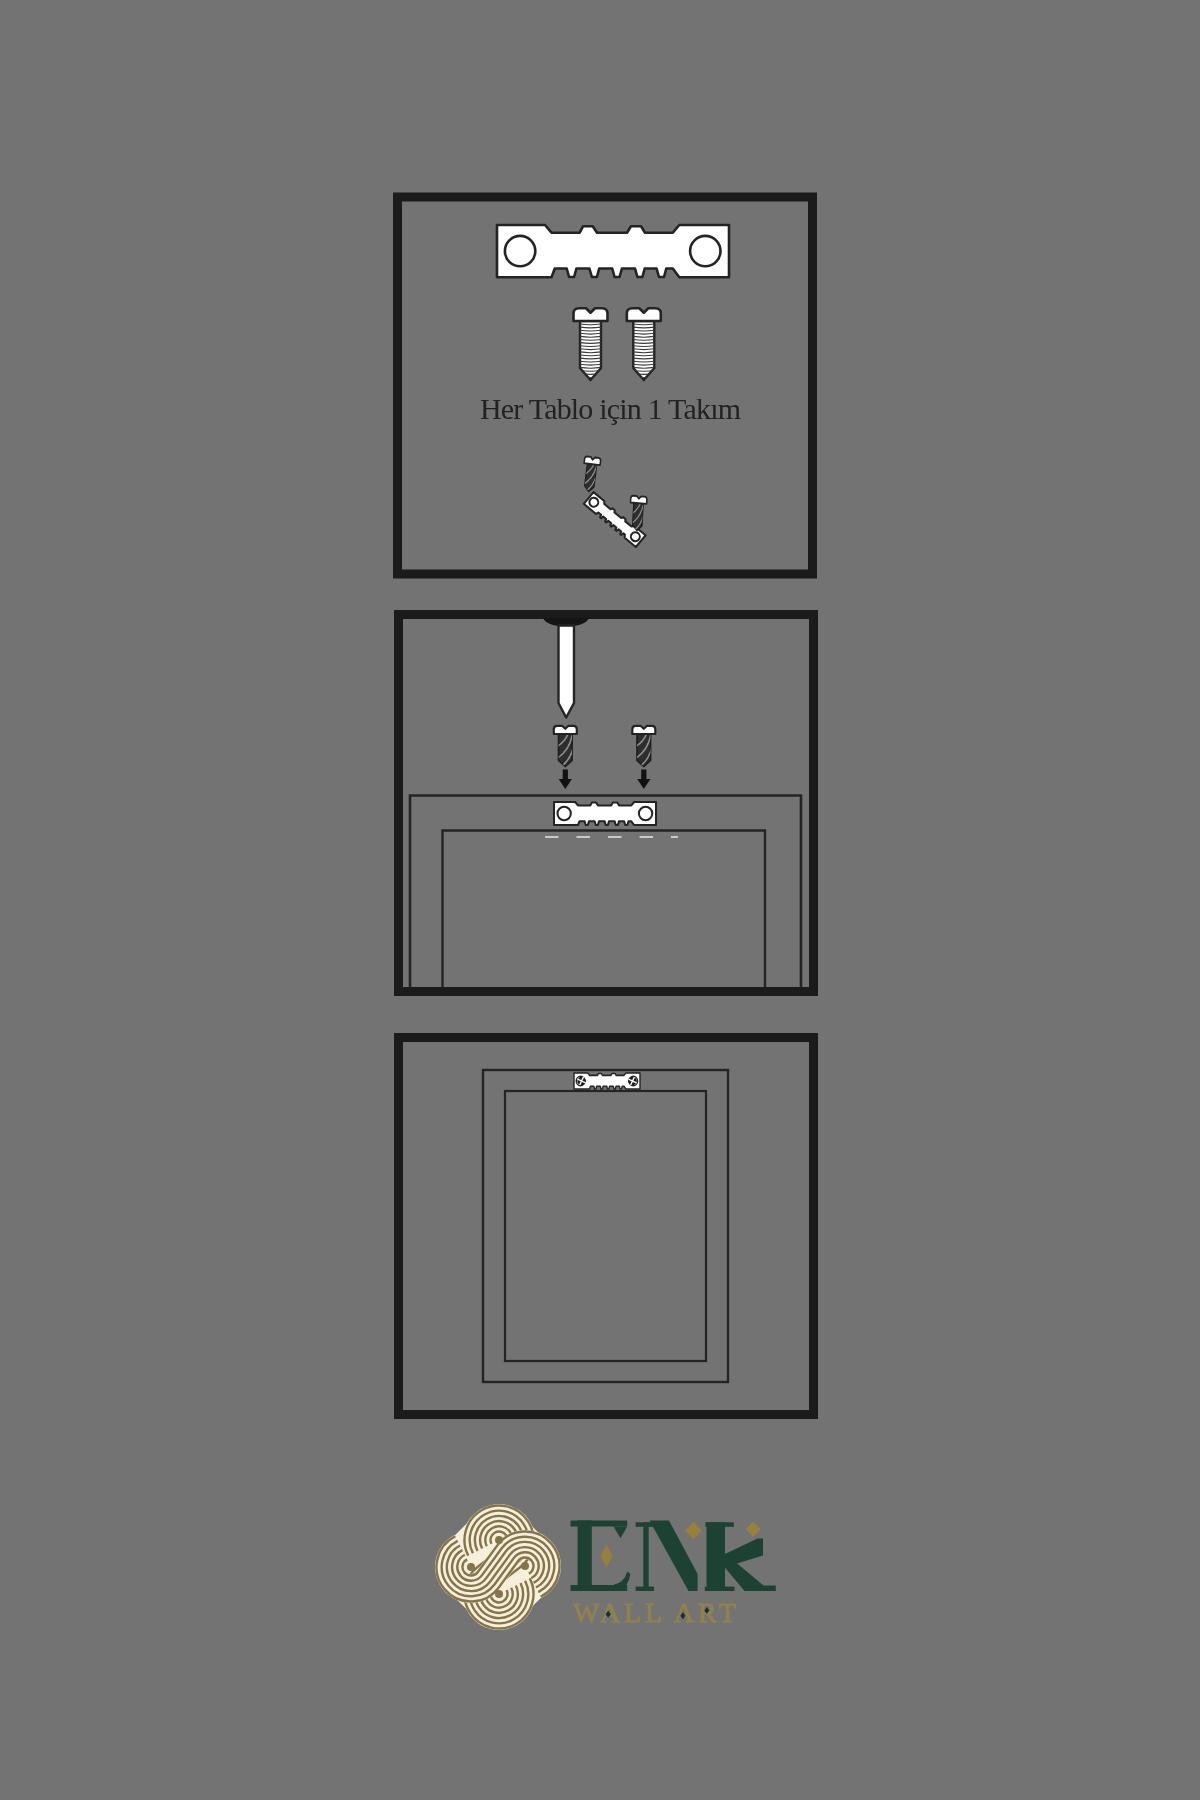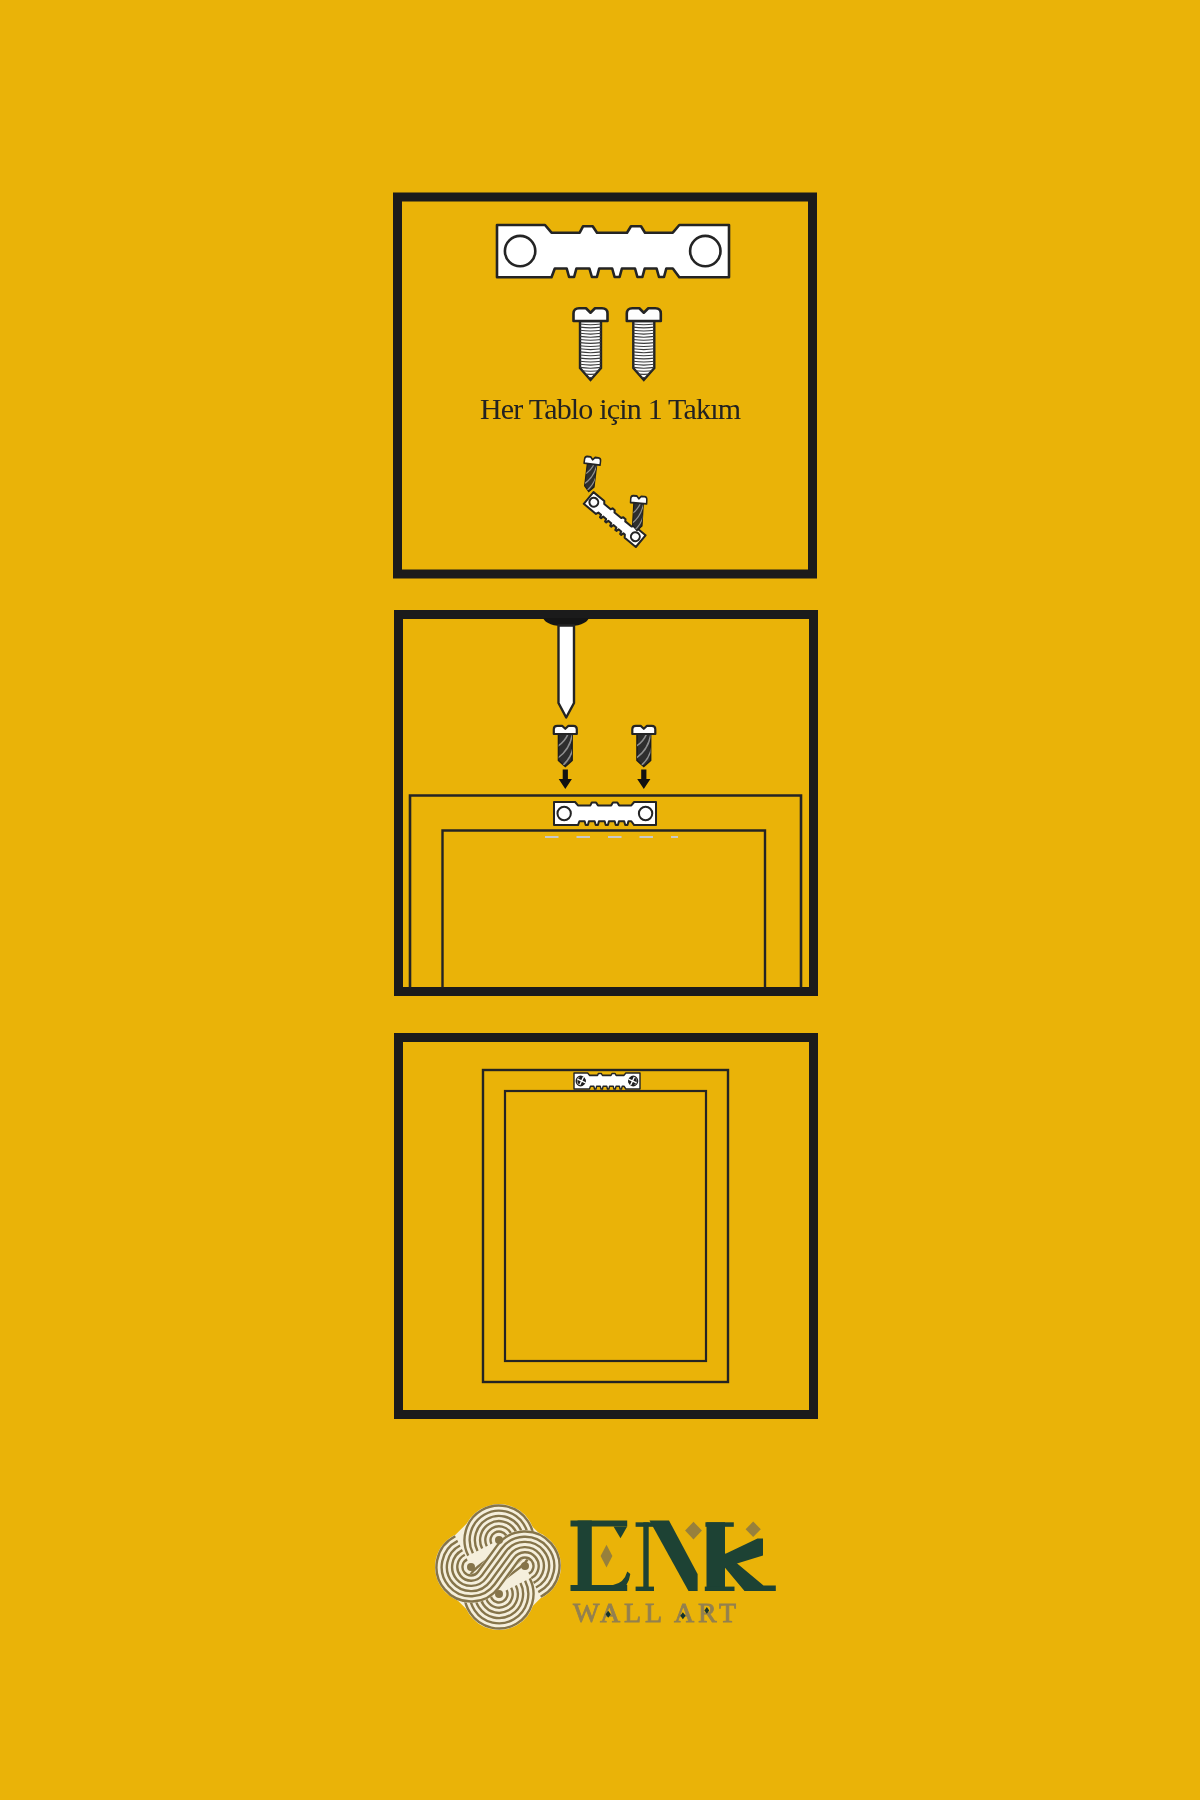--- a/index.html
+++ b/index.html
@@ -1,14 +1,14 @@
 <!DOCTYPE html>
 <html><head><meta charset="utf-8"><title>Instructions</title><style>
 html,body{margin:0;padding:0;background:#ffffff;}
-#page{position:relative;width:1200px;height:1800px;background:#eab308;overflow:hidden;}
+#page{position:relative;width:1200px;height:1800px;background:#737373;overflow:hidden;}
 text{font-family:"Liberation Serif",serif;}
 </style></head><body>
 <div id="page">
 <svg width="1200" height="1800" viewBox="0 0 1200 1800" xmlns="http://www.w3.org/2000/svg">
 <defs>
 <g id="hgr" fill="#ffffff" stroke="#242424" stroke-linejoin="round">
 <path d="M0,0 H48 L54.5,7.7 H82.7 L86,1.3 H95.7 L100,7.7 H130 L134,1.3 H144 L148,7.7 H175.8 L182.3,0 H232 V52.2 H182.3 L175.8,43.5 H169.3 L167,52 H162 L159.6,43.5 H147.7 L145.4,52 H140.4 L138,43.5 H124.9 L122.6,52 H117.6 L115.2,43.5 H102.2 L99.9,52 H94.9 L92.4,43.5 H79.4 L77.1,52 H72.1 L69.7,43.5 H57.8 L54.5,52.2 H0 Z"></path>
 <circle cx="23.1" cy="26.1" r="15.2"></circle>
 <circle cx="208.3" cy="26.1" r="15.2"></circle>
 </g>

